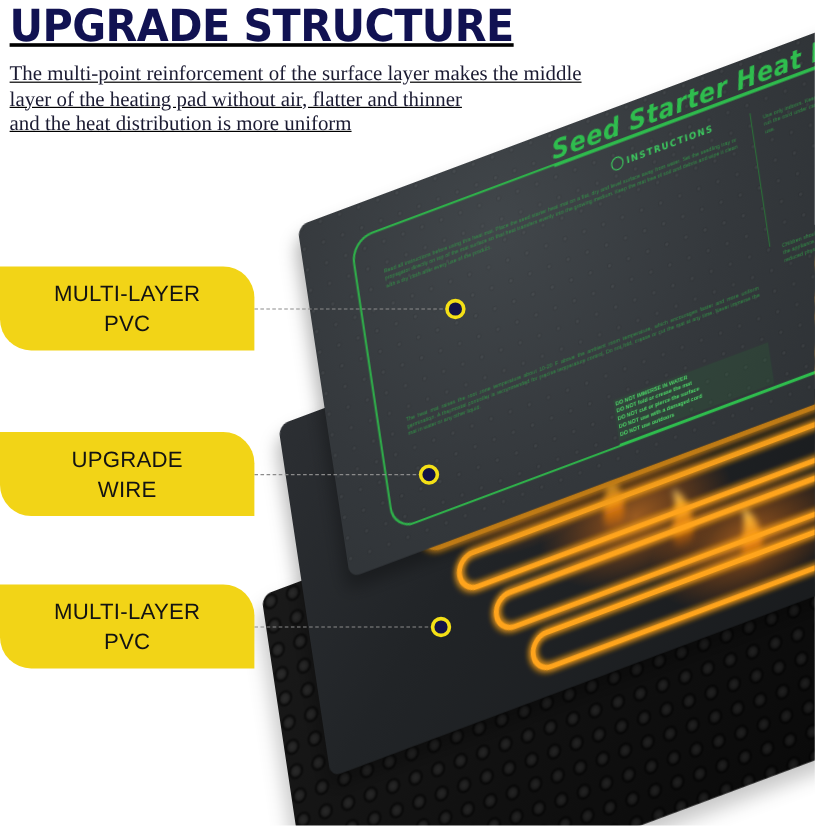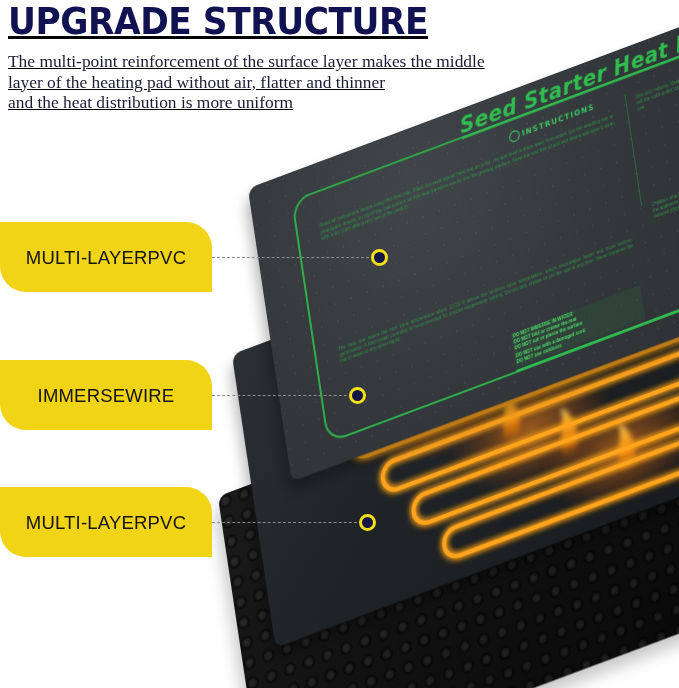--- a/index.html
+++ b/index.html
@@ -227,21 +227,21 @@
         rgba(0,0,0,0) 7.2px);
     background-size: 20px 20px;
   }
 
   
   .callout {
     position: absolute;
     background: #f2d417;
     border-radius: 0 26px 0 26px;
     display: flex;
-    flex-direction: row;
+    flex-direction: column;
     align-items: center;
     justify-content: center;
     z-index: 60;
   }
   .callout span {
     font-family: "Liberation Sans", sans-serif;
     font-size: 18.5px;
     line-height: 25px;
     color: #131313;
     letter-spacing: 0.2px;
@@ -384,21 +384,21 @@
 
   <div class="marker" id="marker-1"></div>
   <div class="marker" id="marker-2"></div>
   <div class="marker" id="marker-3"></div>
 
   <div class="callout" id="callout-1">
     <span>MULTI-LAYER</span>
     <span>PVC</span>
   </div>
   <div class="callout" id="callout-2">
-    <span>IMMERSE</span>
+    <span>UPGRADE</span>
     <span>WIRE</span>
   </div>
   <div class="callout" id="callout-3">
     <span>MULTI-LAYER</span>
     <span>PVC</span>
   </div>
 
 </div>
 
 </body></html>

